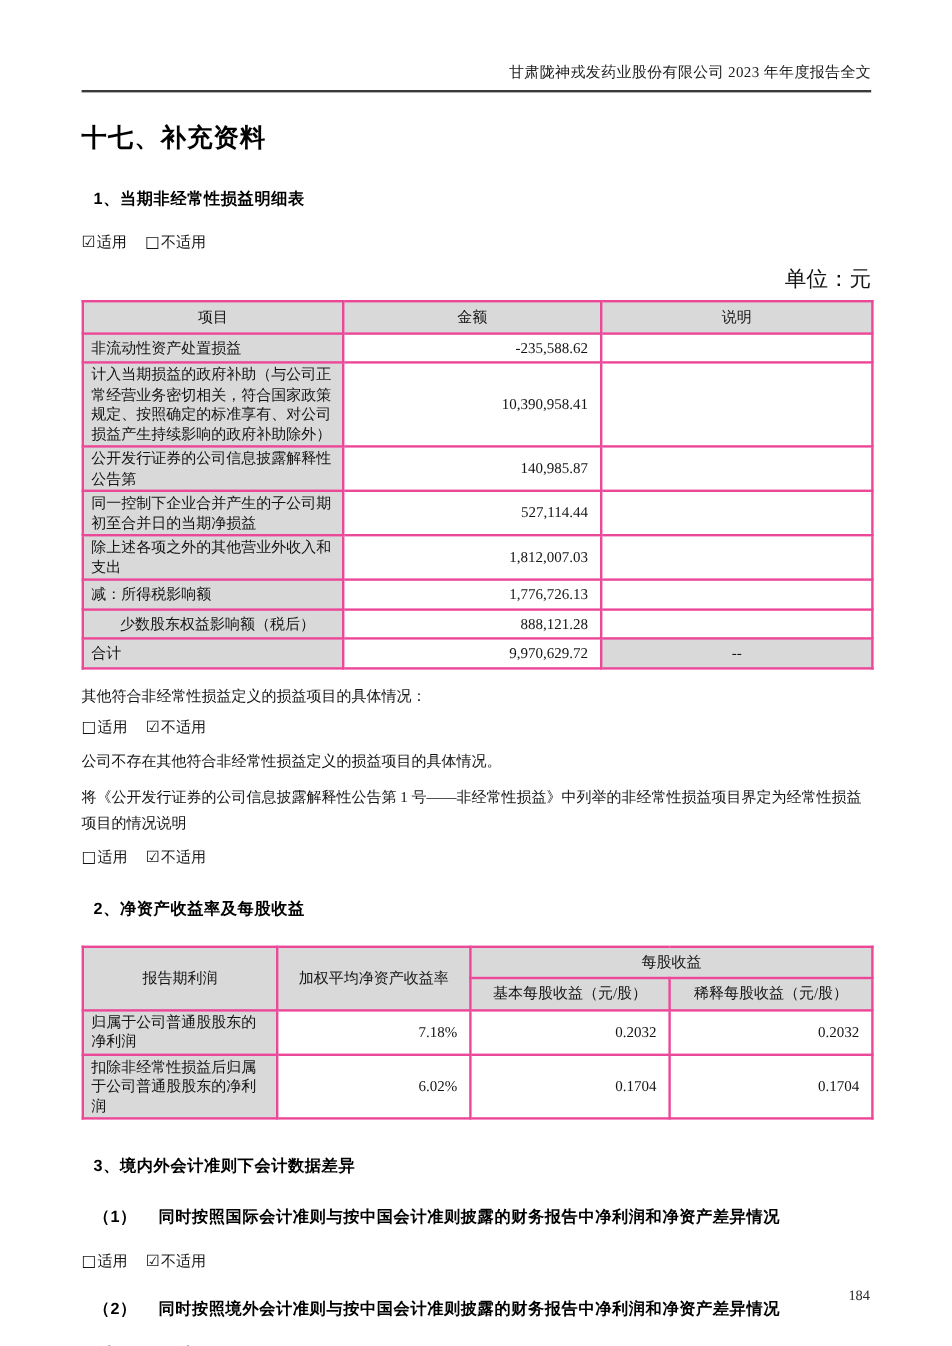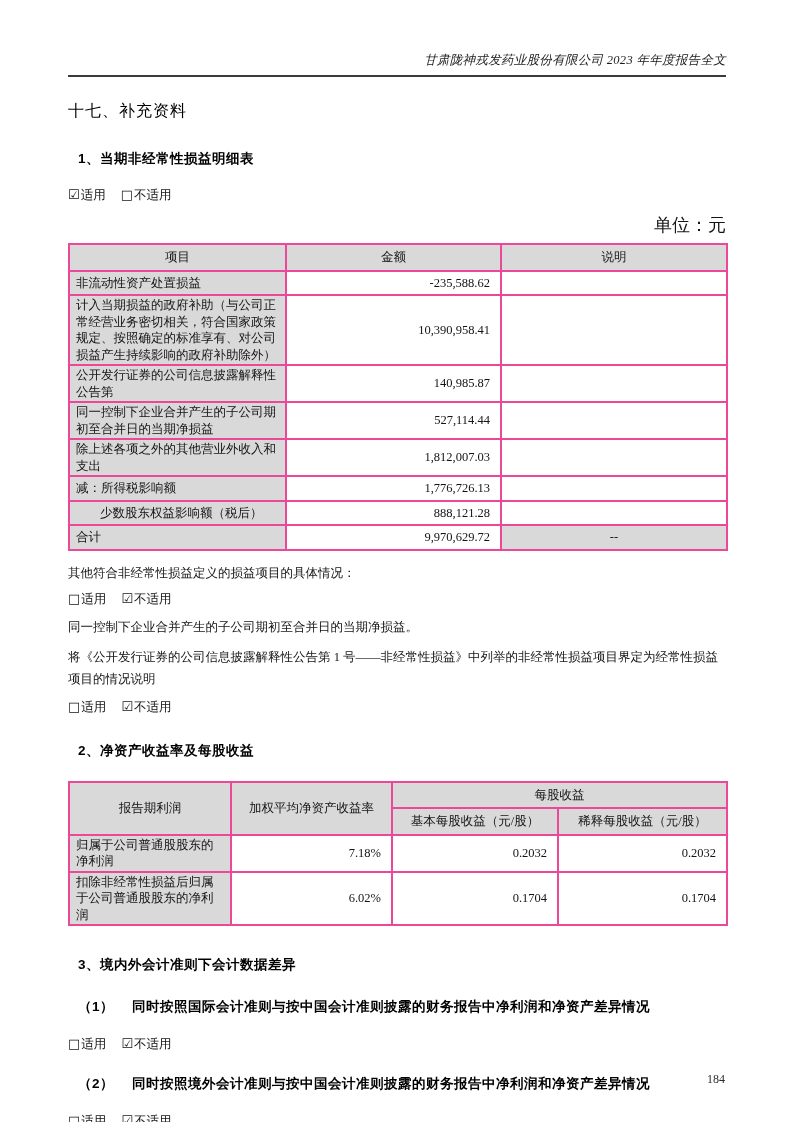--- a/index.html
+++ b/index.html
@@ -23,28 +23,27 @@
   }
   
   .doc-header {
     padding-top: 52px;
     padding-bottom: 6px;
     text-align: right;
     font-size: 12.5px;
     letter-spacing: 0.3px;
     border-bottom: 2px solid #3a3a3a;
     color: #1c1c1c;
-    font-style: italic;
   }
   
   .h1 {
     margin-top: 24px;
     font-family: "Liberation Sans", "DejaVu Sans", sans-serif;
-    font-size: 16px;
-    font-weight: 400;
+    font-size: 21px;
+    font-weight: 700;
     color: #000;
     letter-spacing: 1px;
   }
   .h2 {
     margin-top: 26px;
     padding-left: 10px;
     font-family: "Liberation Sans", "DejaVu Sans", sans-serif;
     font-size: 13.5px;
     font-weight: 700;
     color: #000;
@@ -196,21 +195,21 @@
     </tbody>
       </table>
 
     <div class="para">其他符合非经常性损益定义的损益项目的具体情况：</div>
 
     <div class="cb-line" style="margin-top:7px;">
       <span class="cb-opt"><span class="cb-glyph">□</span><span>适用</span></span>
       <span class="cb-opt"><span class="cb-glyph">☑</span><span>不适用</span></span>
     </div>
 
-    <div class="para" style="margin-top:8px;">同一控制下企业合并产生的子公司期初至合并日的当期净损益。</div>
+    <div class="para" style="margin-top:8px;">公司不存在其他符合非经常性损益定义的损益项目的具体情况。</div>
 
     <div class="para" style="margin-top:8px;">将《公开发行证券的公司信息披露解释性公告第 1 号——非经常性损益》中列举的非经常性损益项目界定为经常性损益项目的情况说明</div>
 
     <div class="cb-line" style="margin-top:9px;">
       <span class="cb-opt"><span class="cb-glyph">□</span><span>适用</span></span>
       <span class="cb-opt"><span class="cb-glyph">☑</span><span>不适用</span></span>
     </div>
 
     <div class="h2">2、净资产收益率及每股收益</div>
 

